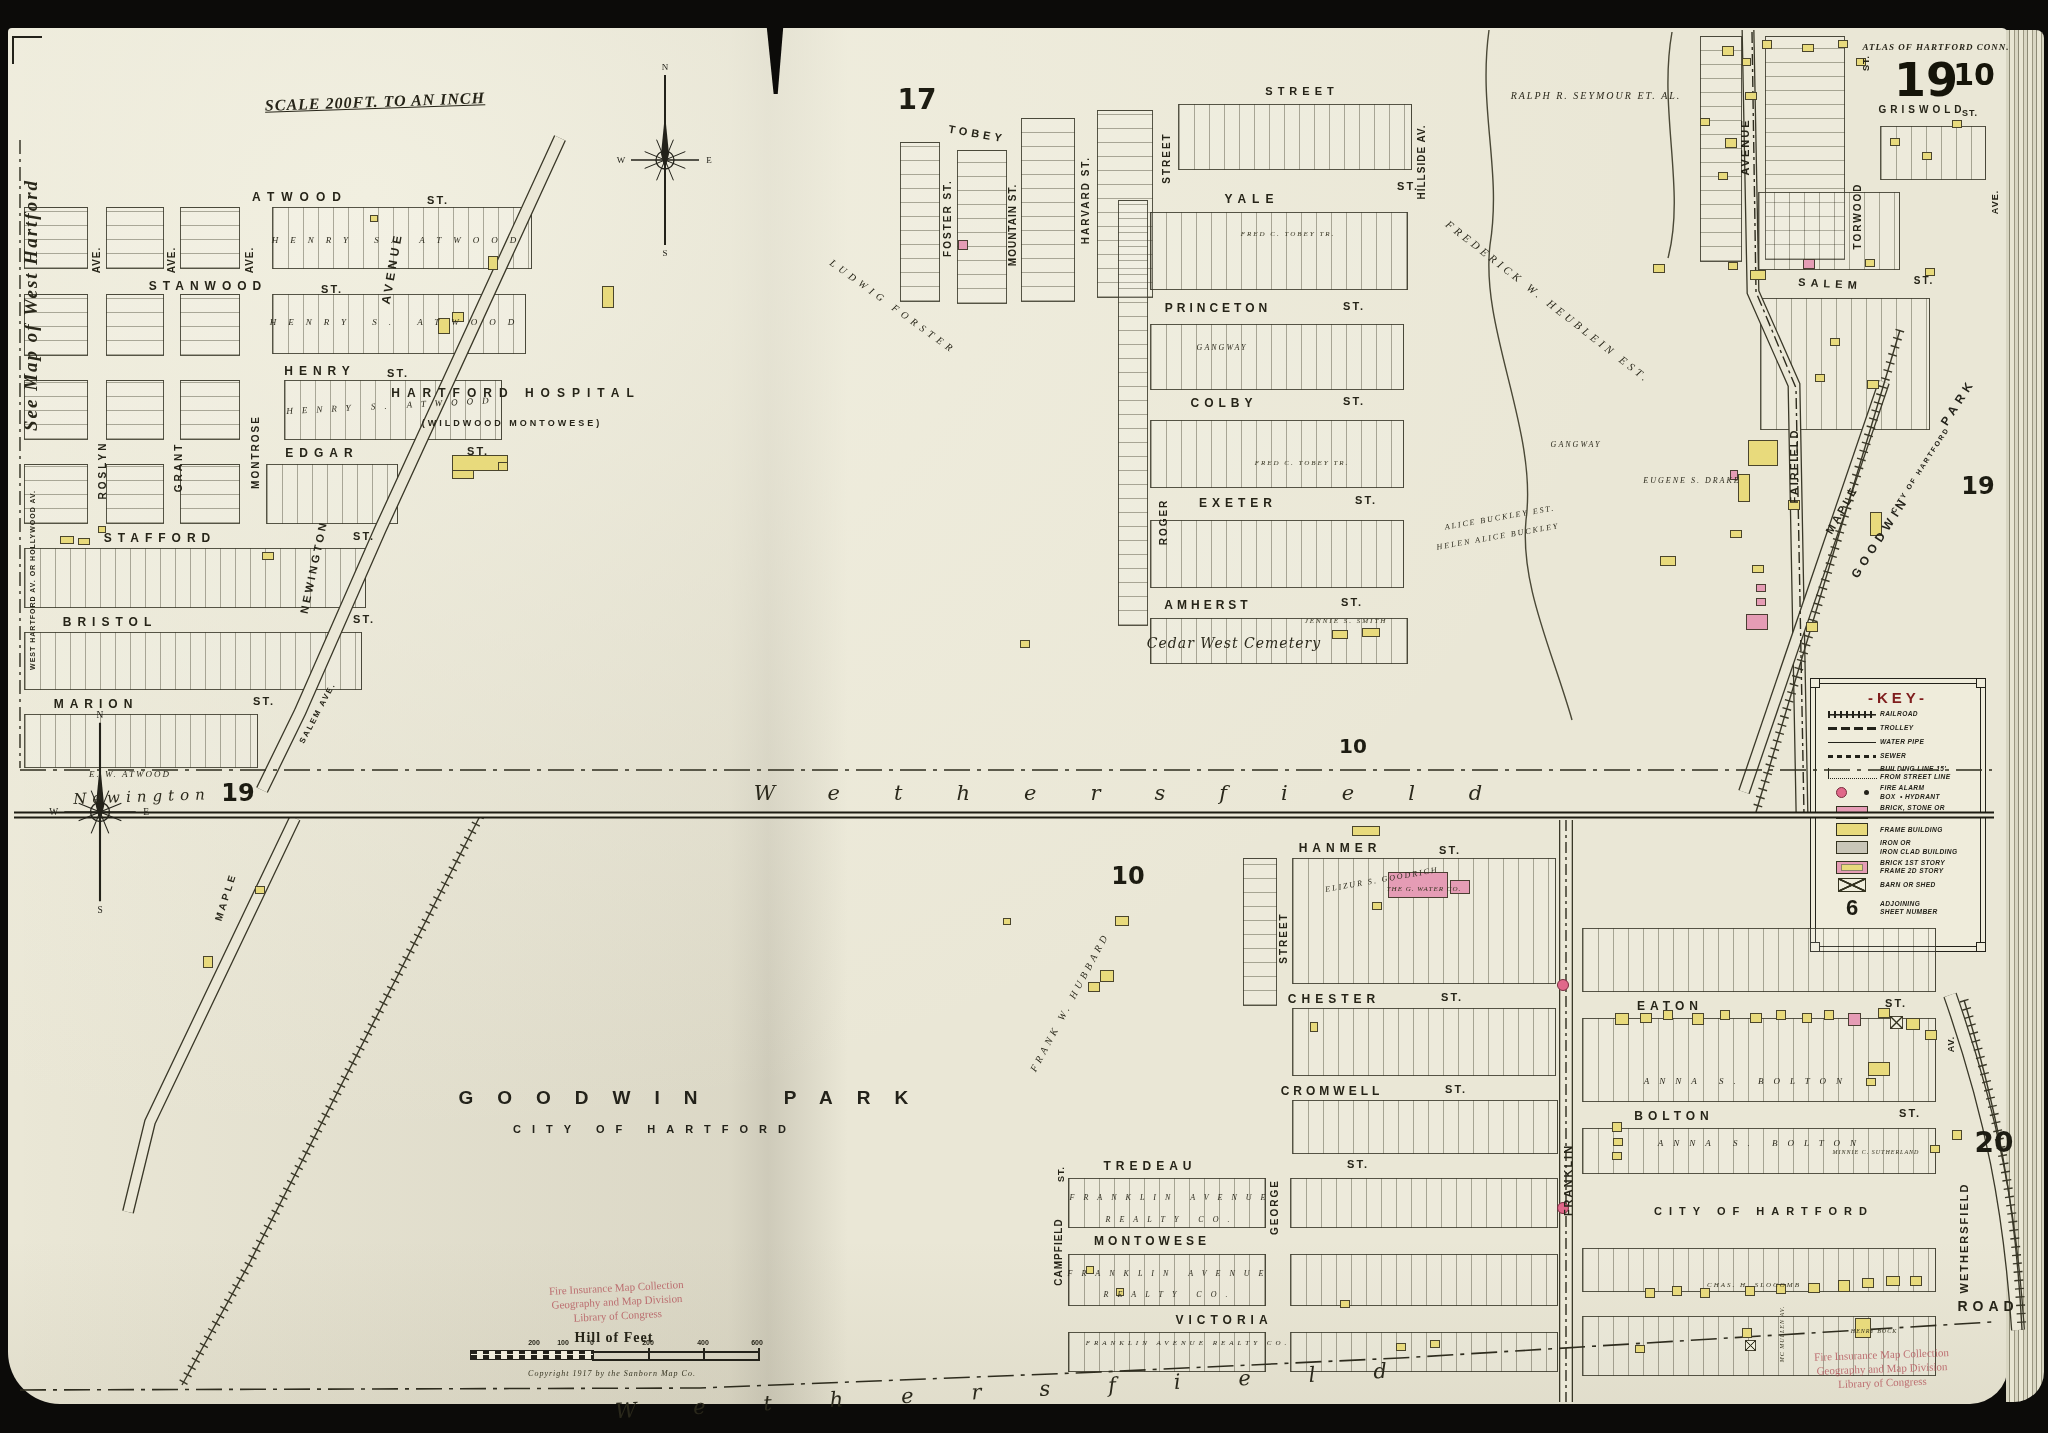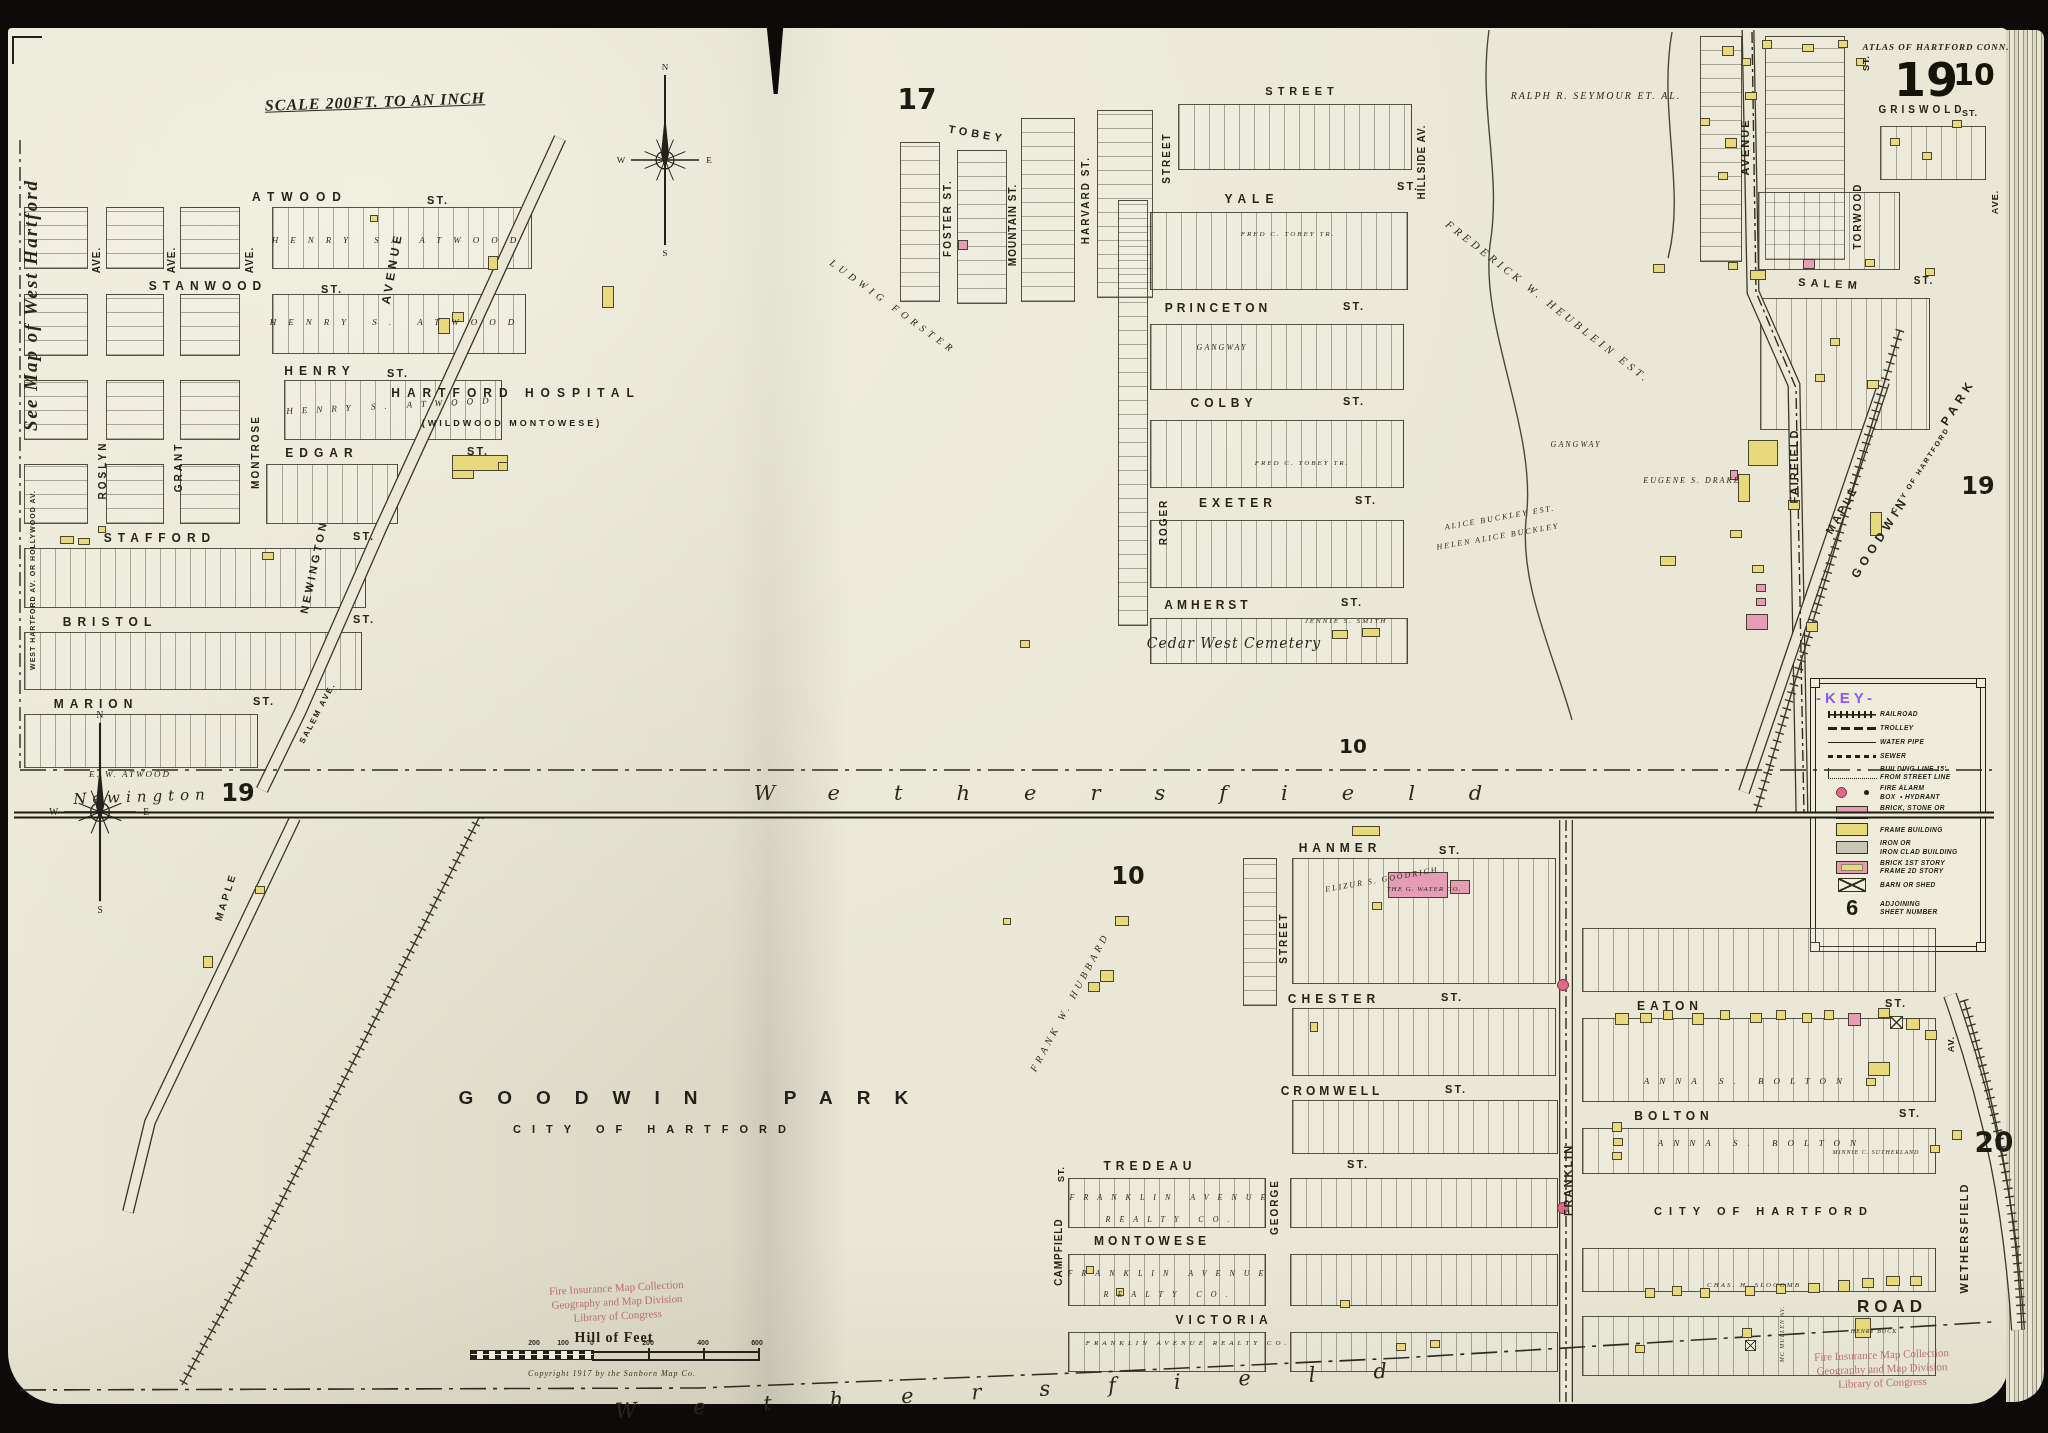--- a/index.html
+++ b/index.html
@@ -39,21 +39,21 @@
   .town{font-style:italic;font-family:"DejaVu Serif",serif;color:#2a281b;}
   .park{font-weight:700;color:#23221a;}
   .park2{font-weight:700;color:#23221a;}
   .edge{font-style:italic;font-weight:700;font-family:"Liberation Serif",serif;color:#2a281b;}
   .edges{font-weight:700;color:#2a281b;}
   .note{font-style:italic;font-weight:700;font-family:"Liberation Serif",serif;text-decoration:underline;}
   .sct{font-family:"Liberation Serif",serif;font-weight:700;}
   .num{font-weight:700;}
   #keybox{position:absolute;left:1815px;top:683px;width:164px;height:262px;background:#efecdb;
        border:1.6px solid #23221a;box-shadow:0 0 0 4px #efecdb,0 0 0 5px #23221a;}
-  #keybox .kt{font-weight:700;font-size:15px;letter-spacing:4px;margin-top:5px;color:#8b5cf6;}
+  #keybox .kt{text-align:center;font-weight:700;font-size:15px;letter-spacing:4px;margin-top:5px;color:#7f1d1d;}
   .krow{display:flex;align-items:center;margin:3px 6px 0 8px;min-height:11px;}
   .ksym{width:56px;flex:0 0 56px;display:flex;align-items:center;justify-content:center;}
   .klab{font-size:6.6px;font-weight:700;letter-spacing:.4px;color:#23221a;font-style:italic;line-height:1.25;}
   .kc{position:absolute;width:8px;height:8px;background:#efecdb;border:1.6px solid #23221a;}
   .sw{width:30px;height:11px;border:1px solid #33321f;}
   .stamp{position:absolute;color:rgba(178,78,86,.78);font-family:"Liberation Serif",serif;
        text-align:center;font-size:11px;line-height:1.25;transform:translate(-50%,-50%) rotate(var(--r,0deg));white-space:nowrap;}
   #scalebar{position:absolute;left:470px;top:1348px;width:290px;height:14px;}
   #sb-check{position:absolute;left:0;top:2px;width:122px;height:8px;border:1px solid #23221a;
        background:repeating-linear-gradient(90deg,#23221a 0 6px,#efecdb 6px 12px);}
@@ -493,21 +493,21 @@
     <div class="lbl st" style="left: 1896px; top: 1003px; font-size: 11px; letter-spacing: 2px; --r: 0deg;">ST.</div>
     <div class="lbl own" style="left: 1748px; top: 1081px; font-size: 9px; letter-spacing: 10px; --r: 0deg;">ANNA S. BOLTON</div>
     <div class="lbl st" style="left: 1674px; top: 1116px; font-size: 12px; letter-spacing: 5px; --r: 0deg;">BOLTON</div>
     <div class="lbl st" style="left: 1910px; top: 1113px; font-size: 11px; letter-spacing: 2px; --r: 0deg;">ST.</div>
     <div class="lbl own" style="left: 1762px; top: 1143px; font-size: 9px; letter-spacing: 10px; --r: 0deg;">ANNA S. BOLTON</div>
     <div class="lbl own2" style="left: 1876px; top: 1152px; font-size: 6px; letter-spacing: 1px; --r: 0deg;">MINNIE C. SUTHERLAND</div>
     <div class="lbl place" style="left: 1764px; top: 1211px; font-size: 11px; letter-spacing: 7px; --r: 0deg;">CITY OF HARTFORD</div>
     <div class="lbl big" style="left: 1994px; top: 1143px; font-size: 28px; letter-spacing: 0px; --r: 0deg;">20</div>
     <div class="lbl st" style="left: 1964px; top: 1238px; font-size: 11px; letter-spacing: 2px; --r: -90deg;">WETHERSFIELD</div>
     <div class="lbl st" style="left: 1951px; top: 1044px; font-size: 9px; letter-spacing: 1px; --r: -90deg;">AV.</div>
-    <div class="lbl st" style="left: 1892px; top: 1306px; font-size: 17px; letter-spacing: 5px; --r: 0deg;">ROAD</div>
+    <div class="lbl st" style="left: 1988px; top: 1306px; font-size: 14px; letter-spacing: 5px; --r: 0deg;">ROAD</div>
     <div class="lbl own2" style="left: 1754px; top: 1285px; font-size: 7px; letter-spacing: 2px; --r: 0deg;">CHAS. H. SLOCOMB</div>
     <div class="lbl own2" style="left: 1782px; top: 1334px; font-size: 6px; letter-spacing: 1px; --r: -90deg;">MC MULLEN AV.</div>
     <div class="lbl own2" style="left: 1874px; top: 1331px; font-size: 6px; letter-spacing: 1px; --r: 0deg;">HENRY BOCK</div>
     <div class="lbl park" style="left: 590px; top: 1097px; font-size: 19px; letter-spacing: 24px; --r: 0deg;">GOODWIN</div>
     <div class="lbl park" style="left: 858px; top: 1097px; font-size: 19px; letter-spacing: 24px; --r: 0deg;">PARK</div>
     <div class="lbl park2" style="left: 655px; top: 1129px; font-size: 11px; letter-spacing: 11px; --r: 0deg;">CITY OF HARTFORD</div>
     <div class="lbl big" style="left: 238px; top: 793px; font-size: 24px; letter-spacing: 0px; --r: 0deg;">19</div>
     <div class="lbl st" style="left: 226px; top: 897px; font-size: 10px; letter-spacing: 3px; --r: -72deg;">MAPLE</div>
     <div class="lbl st" style="left: 318px; top: 713px; font-size: 8px; letter-spacing: 2px; --r: -62deg;">SALEM AVE.</div>
     <div class="lbl sct" style="left: 614px; top: 1338px; font-size: 14px; letter-spacing: 1px; --r: 0deg;">Hill of Feet</div>

